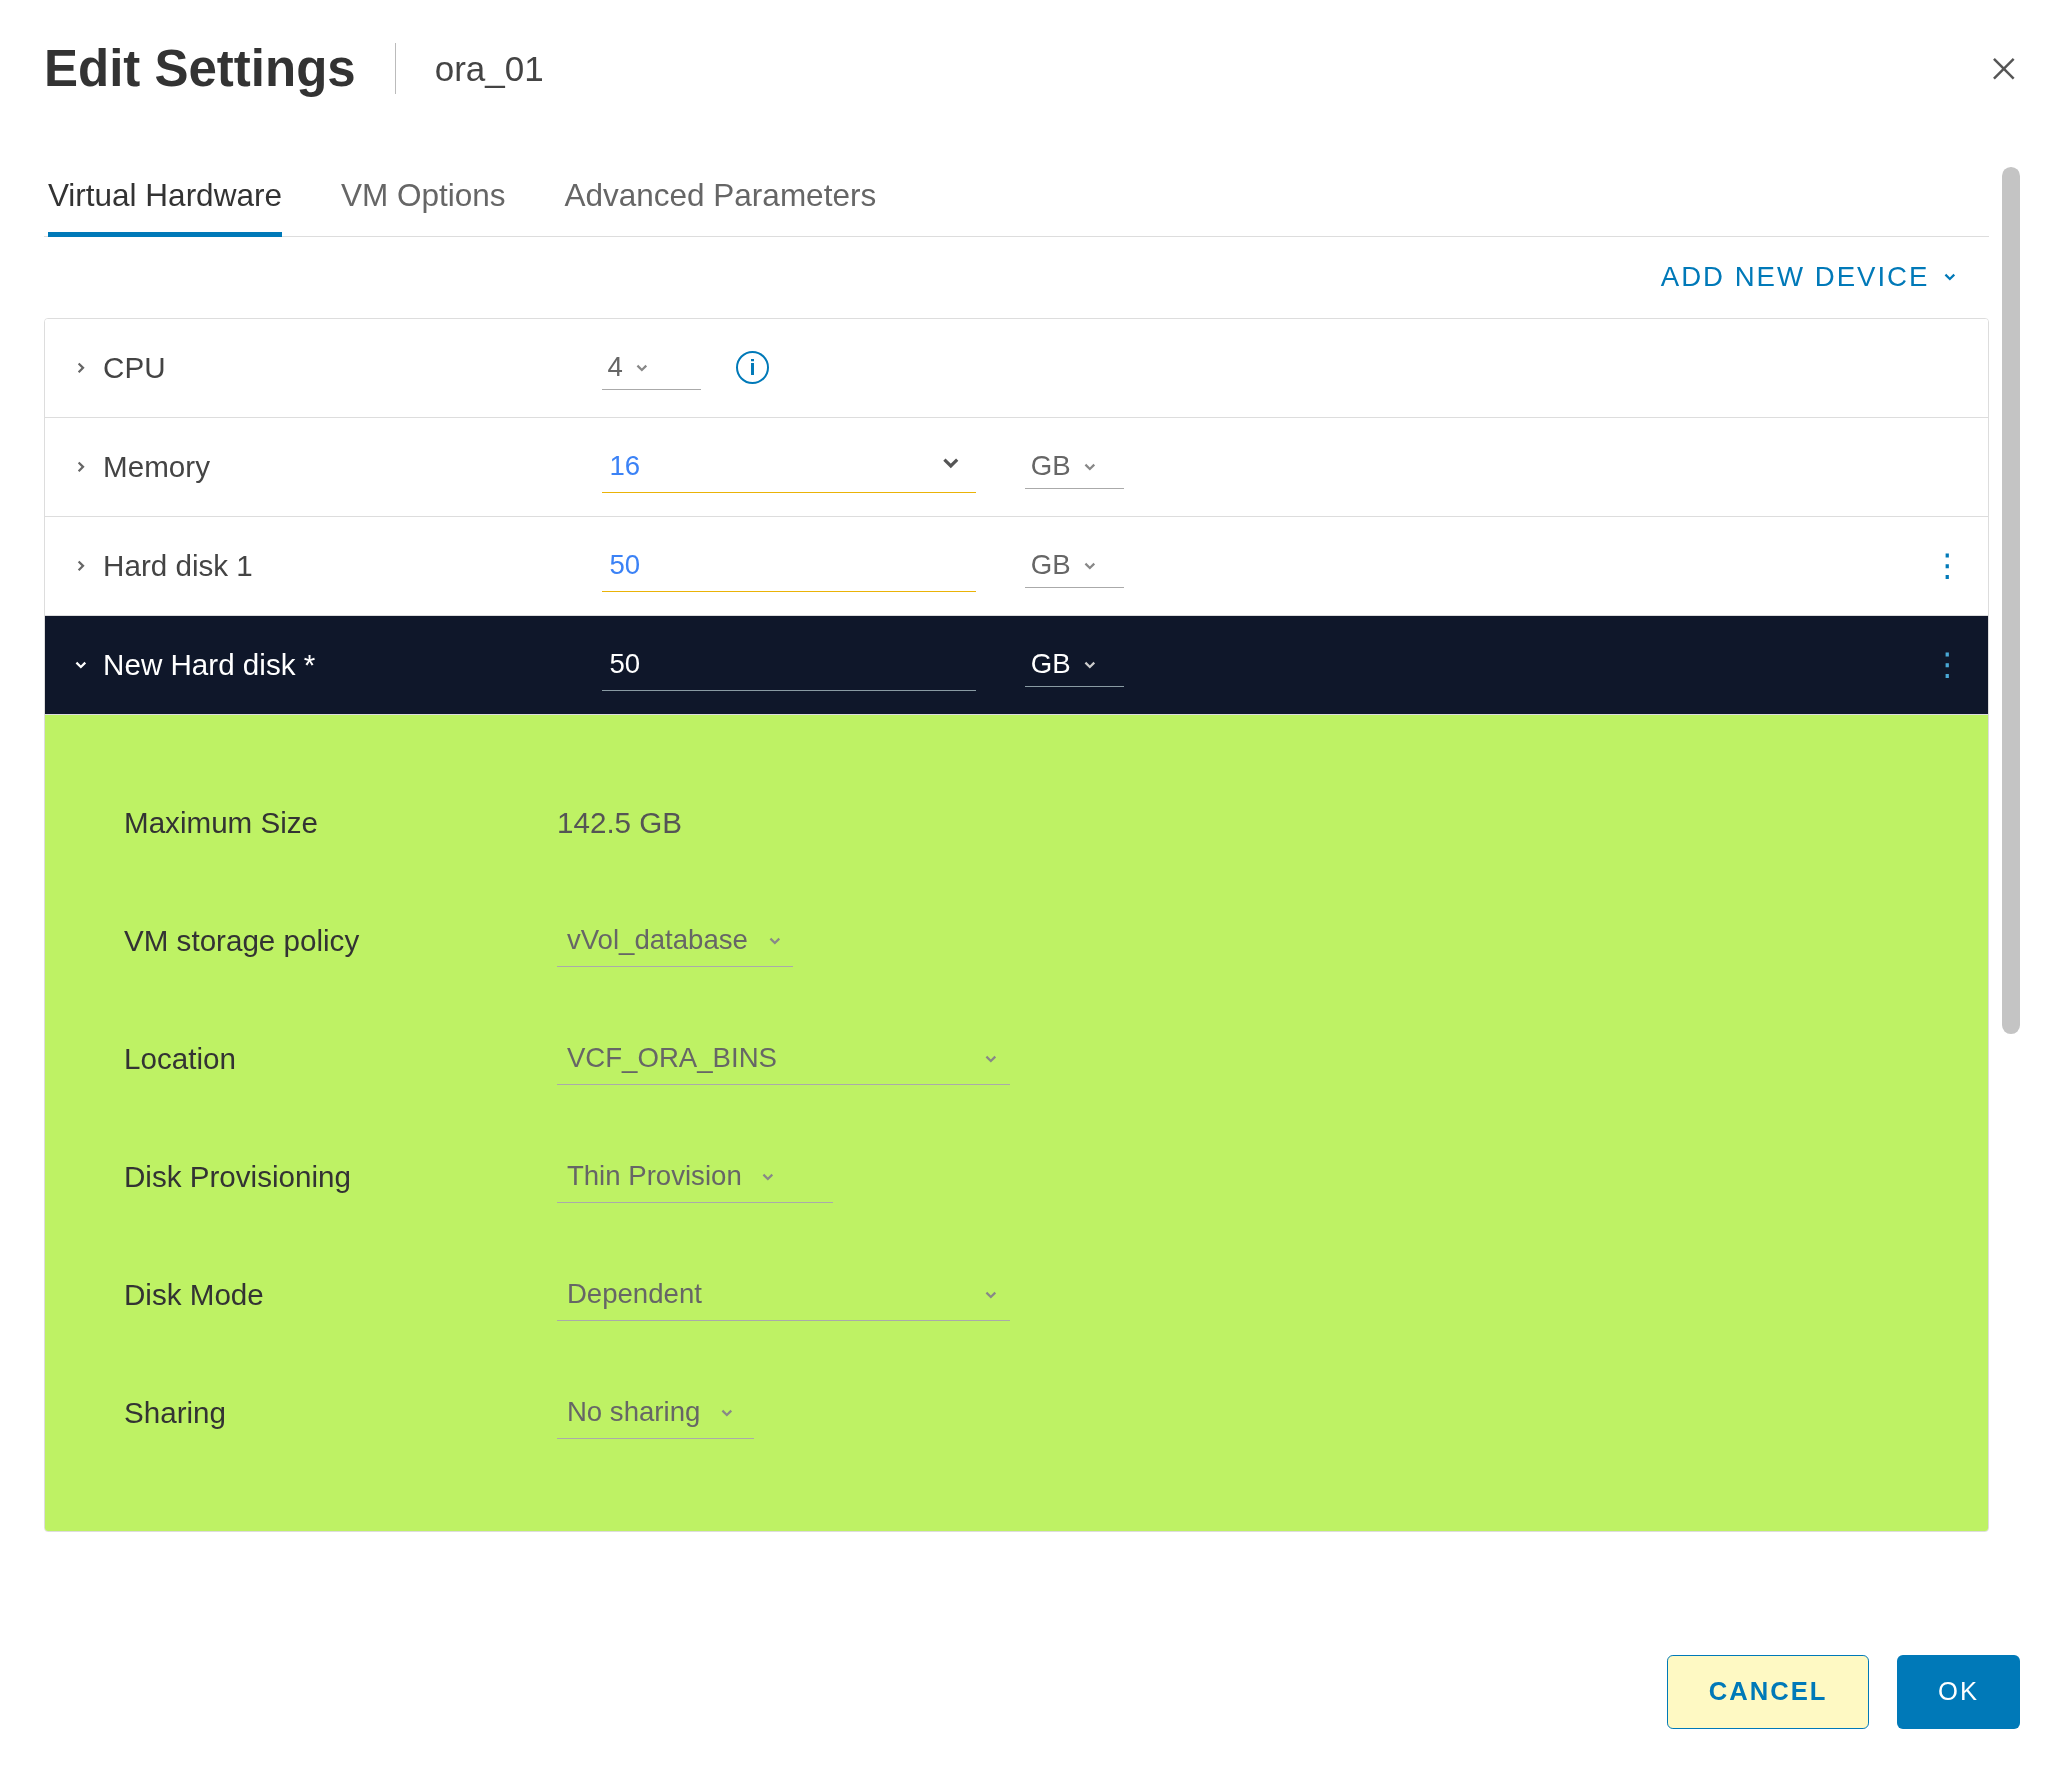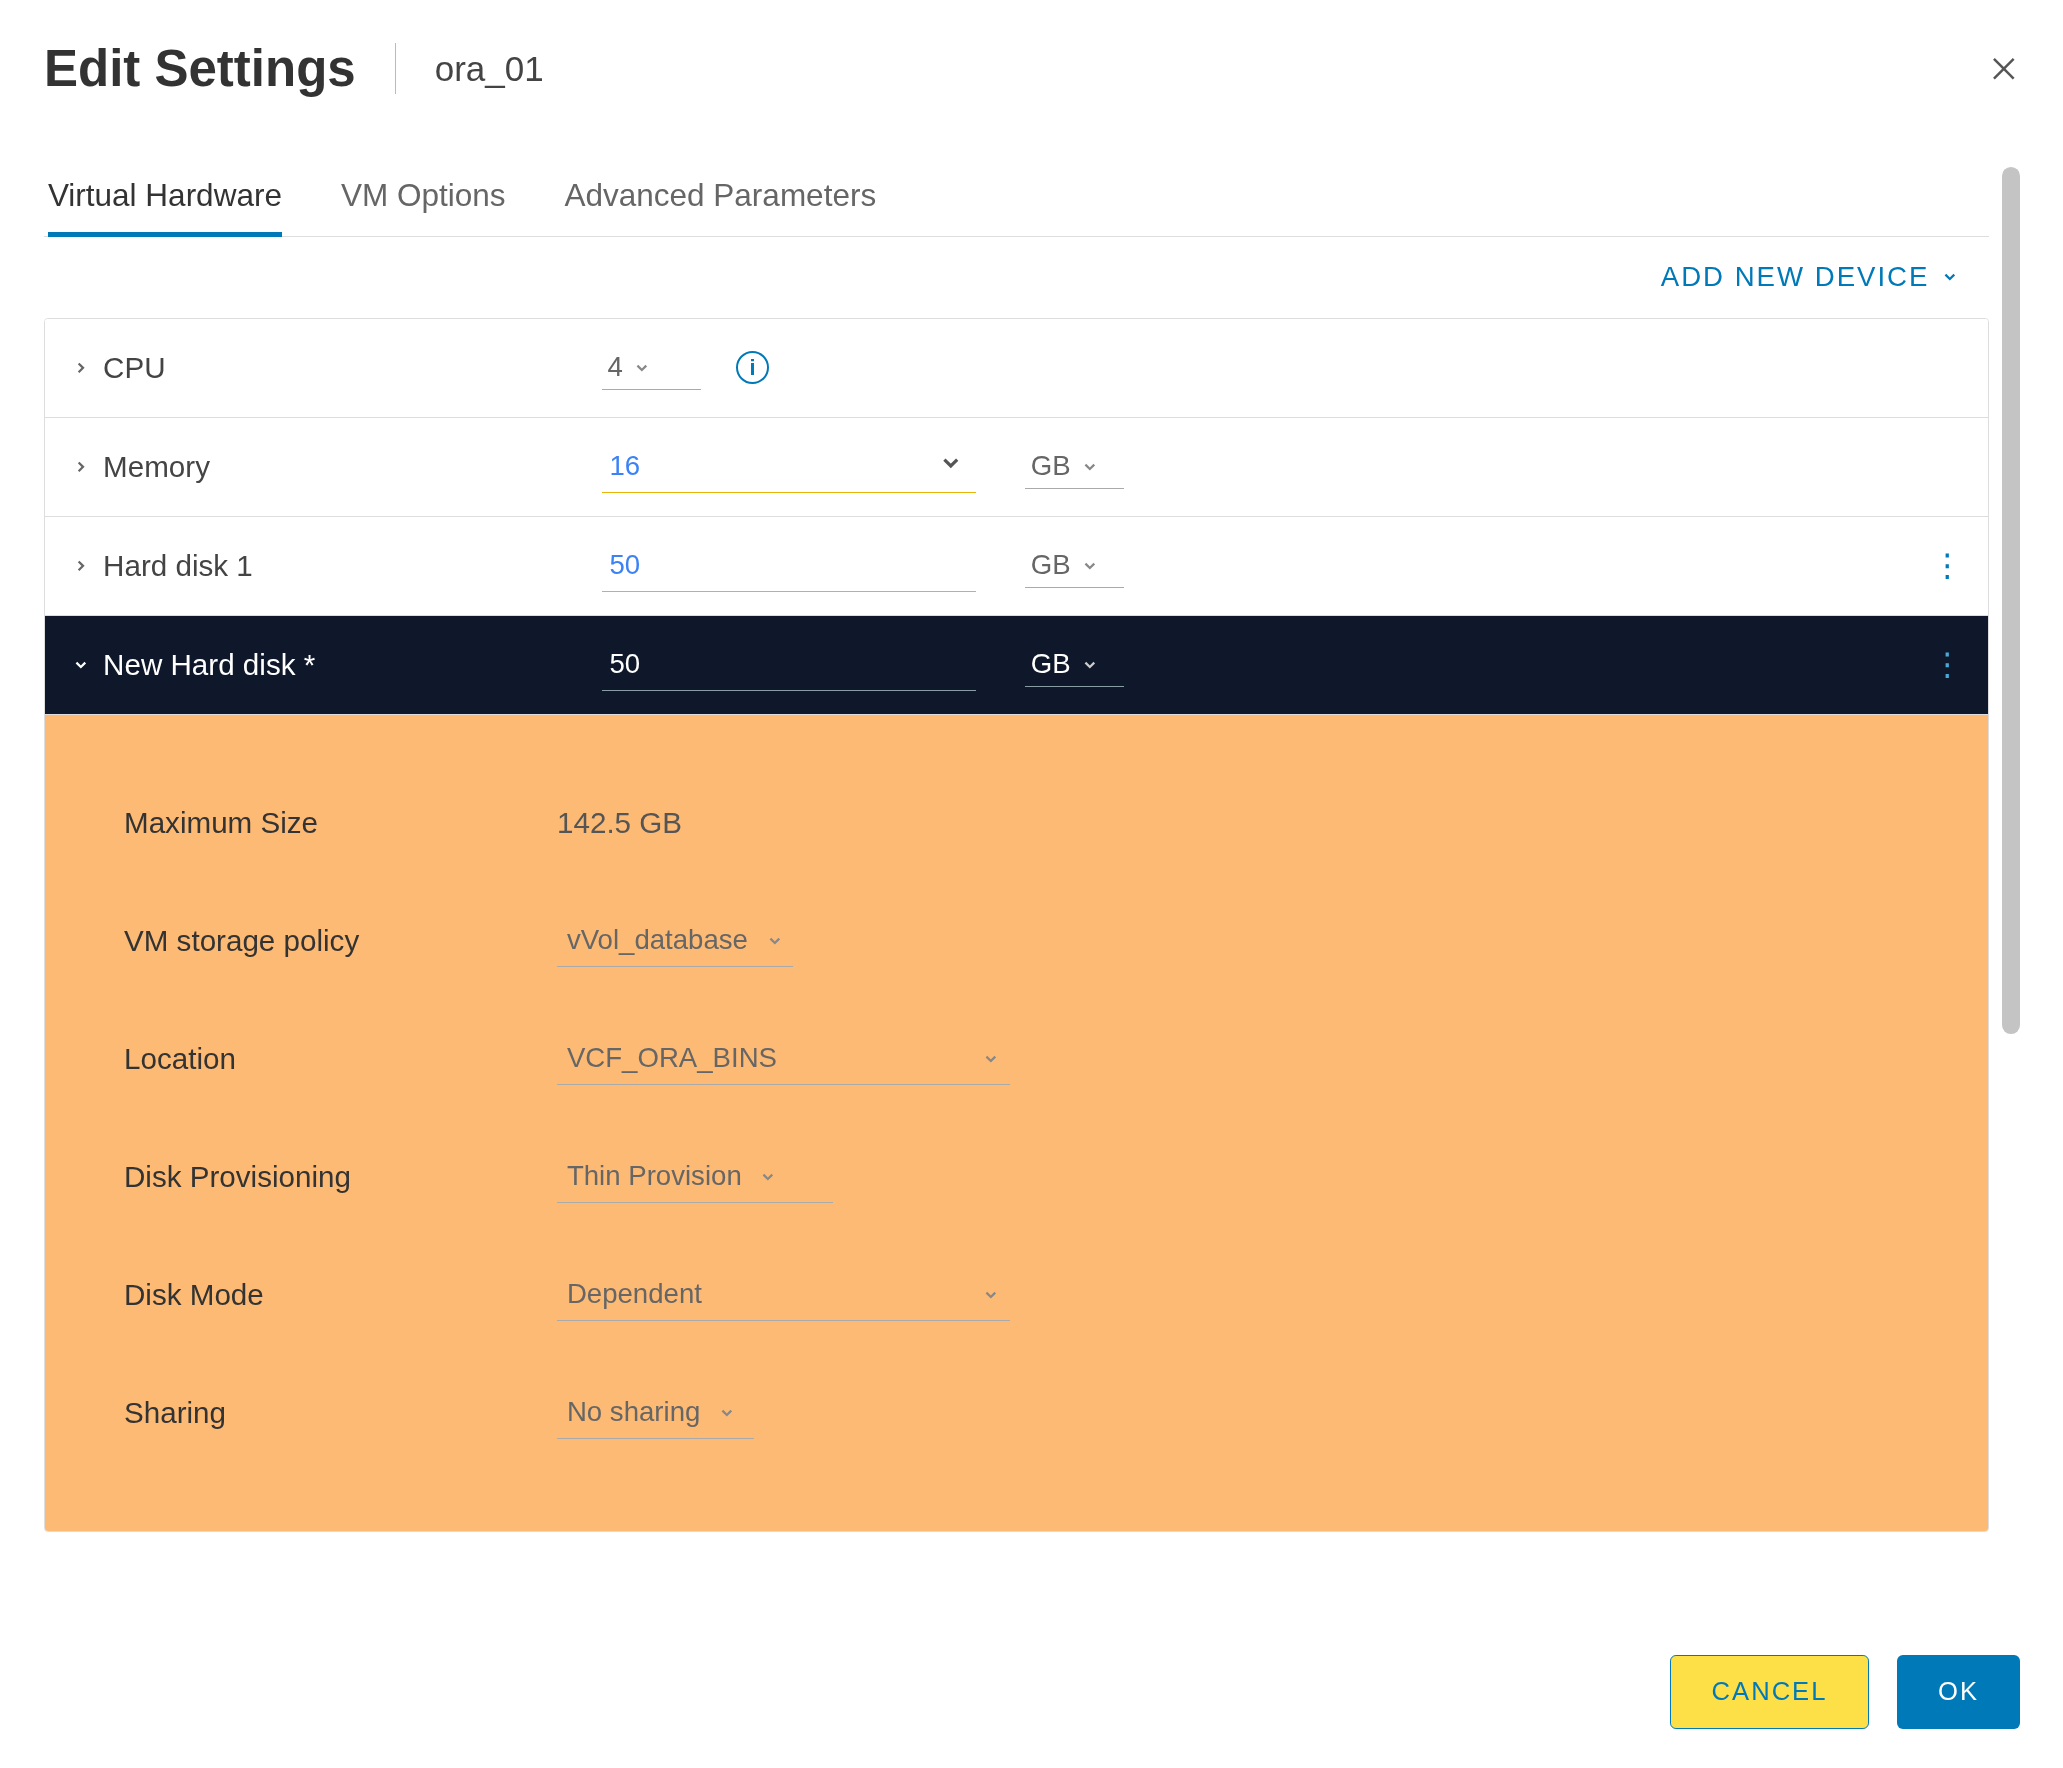--- a/index.html
+++ b/index.html
@@ -192,21 +192,21 @@
       width: 33px; height: 33px;
       border: 2px solid #0079b8;
       border-radius: 50%;
       color: #0079b8;
       align-items: center; justify-content: center;
       font-size: 21.7px;
       font-weight: 600;
       margin-left: 15.8px;
     }
     .expanded-body {
-      background: #fdba74;
+      background: #bef264;
       padding: 49px 59px 59px 79px;
     }
     .detail-row {
       display: flex;
       align-items: center;
       min-height: 118px;
     }
     .detail-label {
       font-size: 29.6px;
       color: #333;
@@ -252,23 +252,24 @@
     .btn {
       font-size: 25.6px;
       letter-spacing: 2px;
       padding: 21.7px 41px;
       border-radius: 5.9px;
       cursor: pointer;
       font-weight: 500;
       border: none;
     }
     .btn-secondary {
-      background: #fde047;
+      background: #fef9c3;
       color: #0079b8;
       border: 1px solid #0079b8;
+      font-weight: bold;
     }
     .btn-primary {
       background: #0079b8;
       color: #fff;
     }
     .mem-dropdown {
       position: relative;
     }
     .mem-dropdown .chev-big {
       position: absolute;

